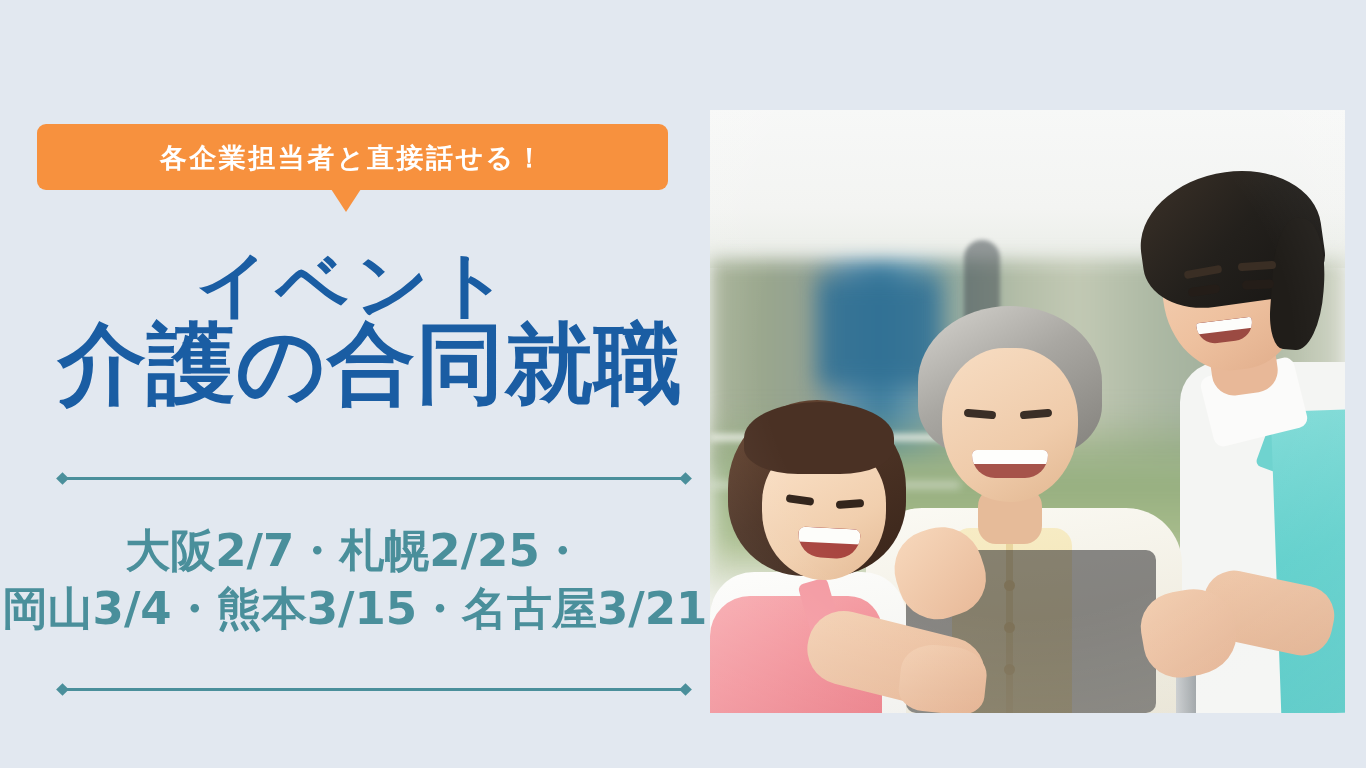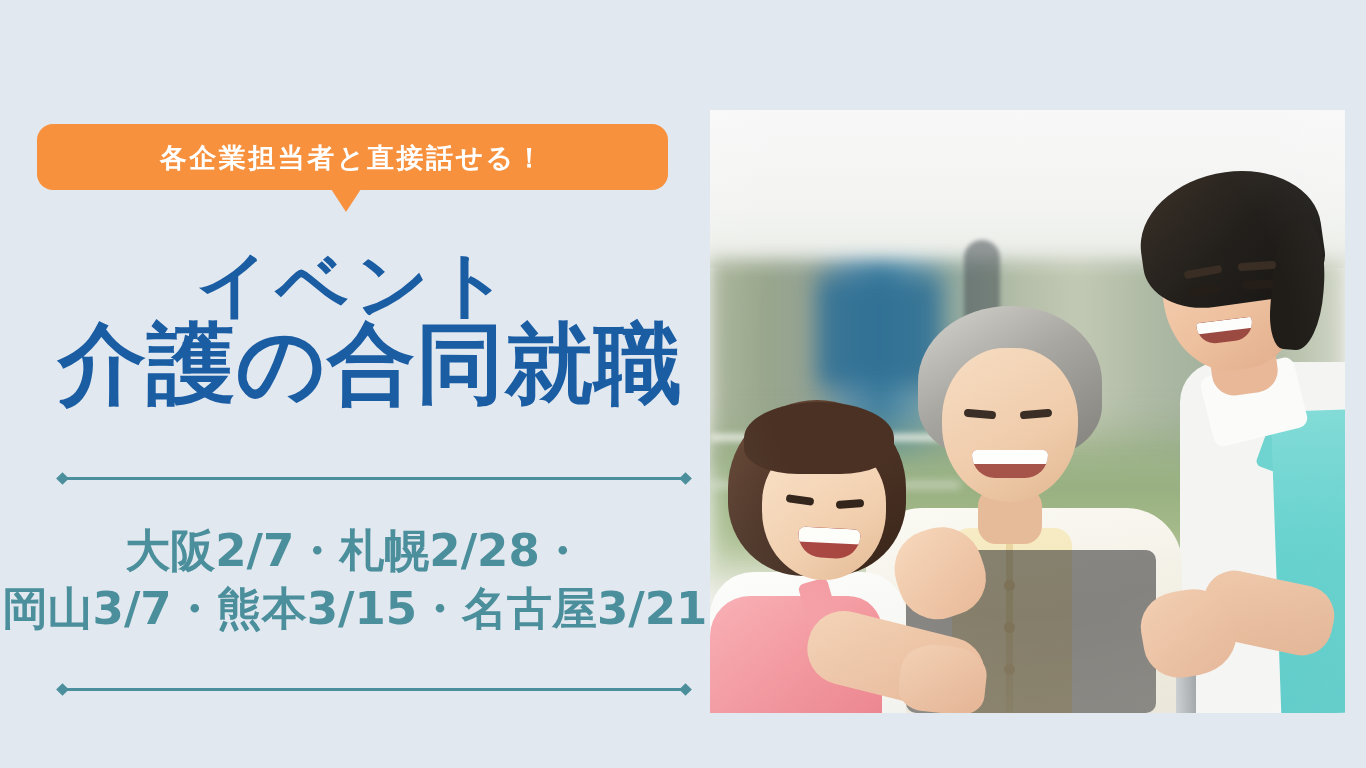--- a/index.html
+++ b/index.html
@@ -30,21 +30,21 @@
   }
 
   
   #ribbon-banner {
     position: absolute;
     left: 37px;
     top: 124px;
     width: 631px;
     height: 66px;
     background: #f7913e;
-    border-radius: 16px;
+    border-radius: 9px;
     display: flex;
     align-items: center;
     justify-content: center;
   }
   #ribbon-text {
     color: #ffffff;
     font-size: 27px;
     font-weight: bold;
     letter-spacing: 2.5px;
     line-height: 1;
@@ -423,22 +423,22 @@
       <div id="title-line-1">介護の合同就職</div>
     </div>
 
     <div class="deco-rule" id="deco-rule-top">
       <div class="deco-diamond left"></div>
       <div class="deco-rule-line"></div>
       <div class="deco-diamond right"></div>
     </div>
 
     <div id="dates-block">
-      <div class="dates-line">大阪2/7・札幌2/28・</div>
-      <div class="dates-line">岡山3/7・熊本3/15・名古屋3/21</div>
+      <div class="dates-line">大阪2/7・札幌2/25・</div>
+      <div class="dates-line">岡山3/4・熊本3/15・名古屋3/21</div>
     </div>
 
     <div class="deco-rule" id="deco-rule-bottom">
       <div class="deco-diamond left"></div>
       <div class="deco-rule-line"></div>
       <div class="deco-diamond right"></div>
     </div>
 
   </div>
 

